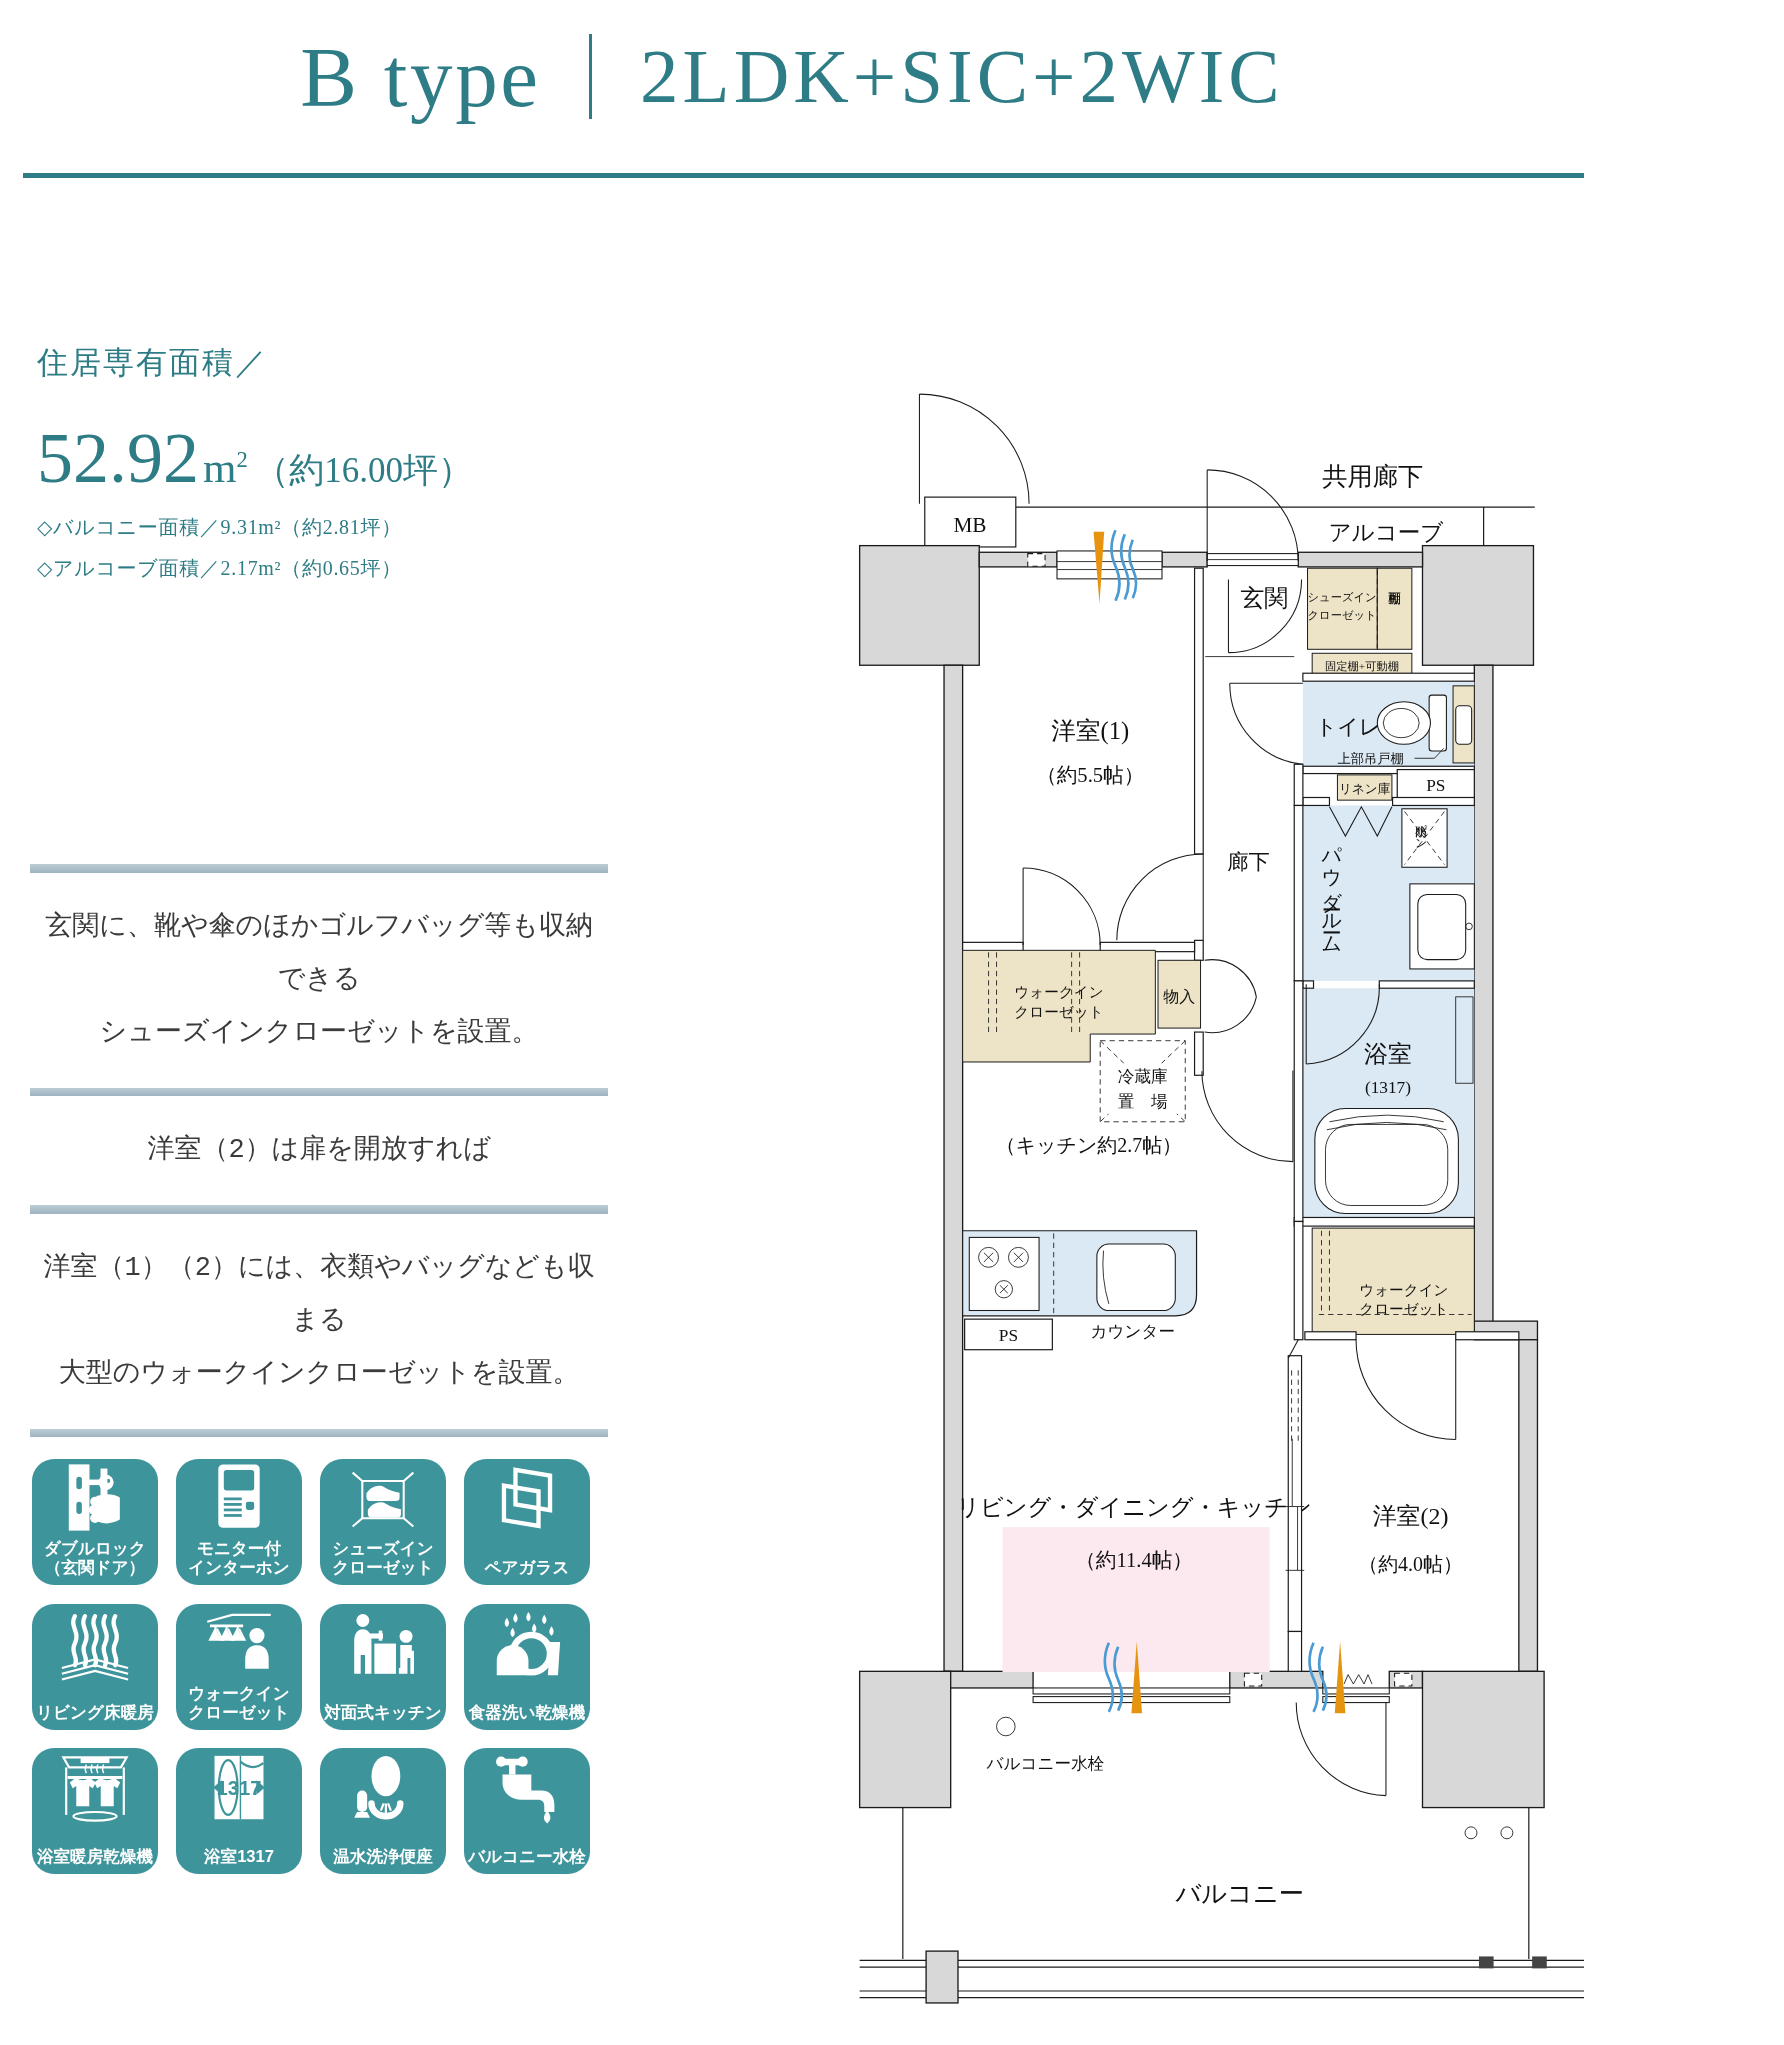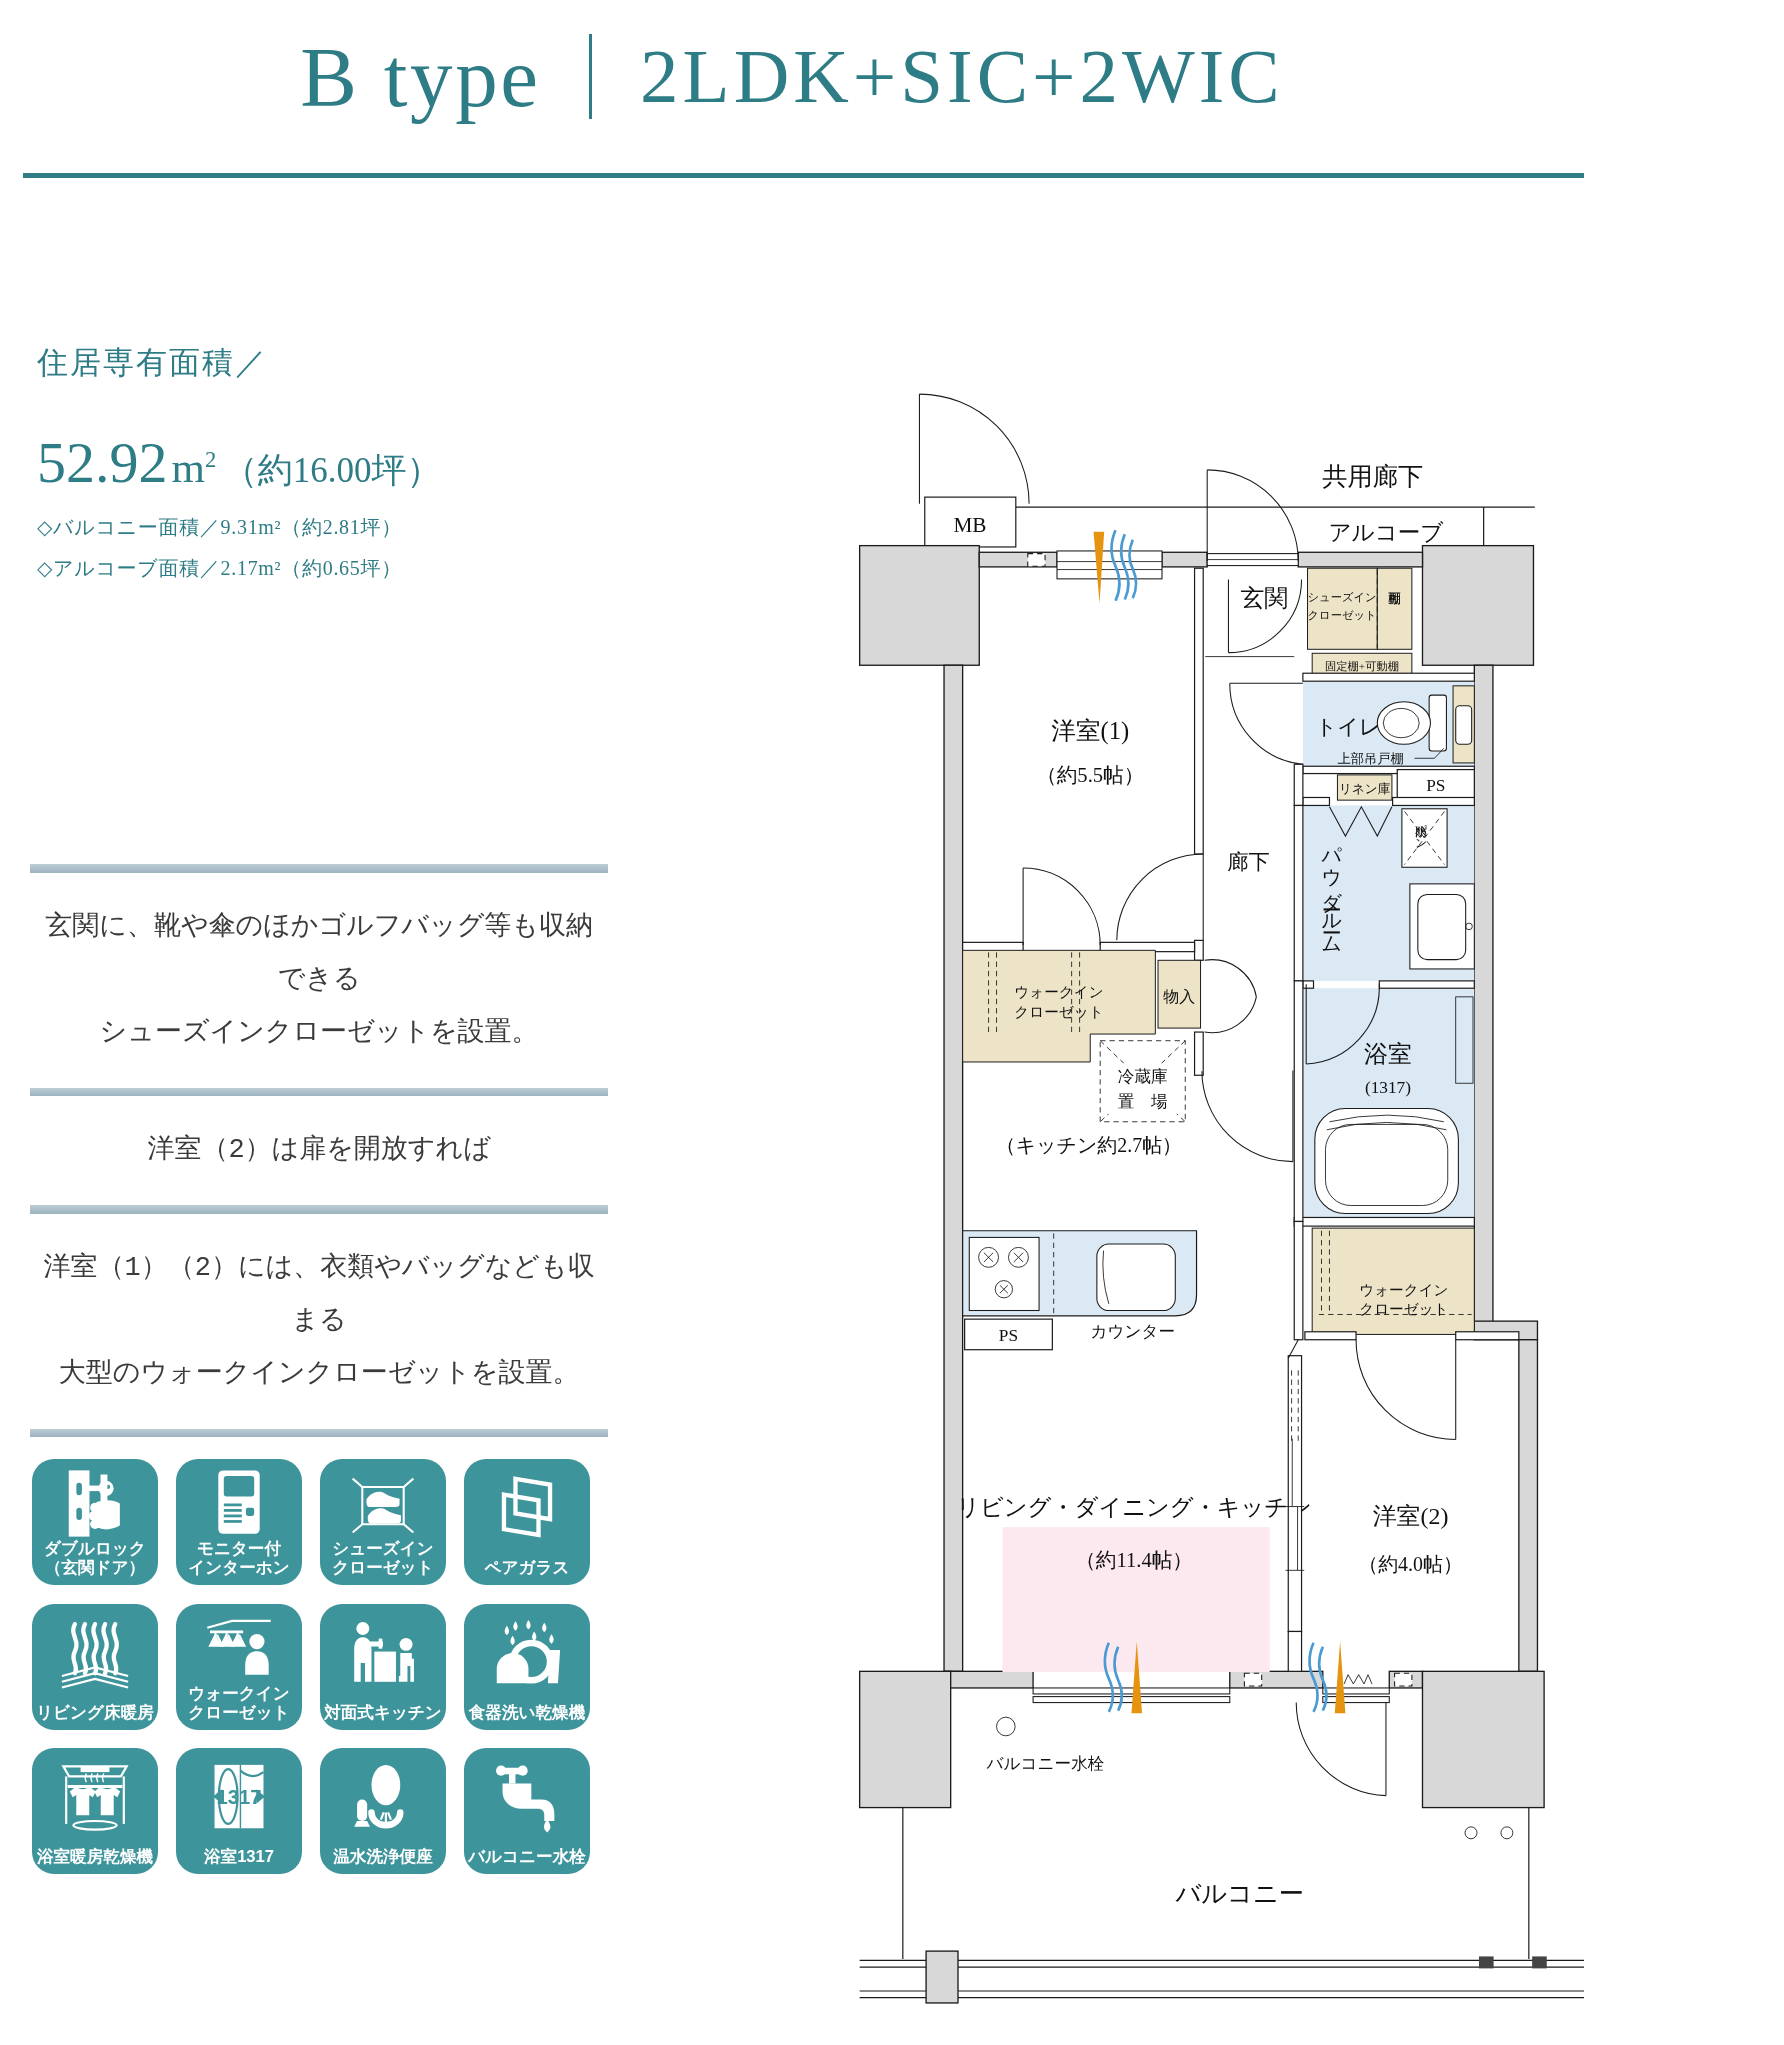--- a/index.html
+++ b/index.html
@@ -9,36 +9,36 @@
   .hdr{position:absolute;top:0;left:0;width:100%;height:153px;display:flex;
        align-items:center;justify-content:center;}
   .hdr .t1{font-size:85px;color:#2e7c85;letter-spacing:2.7px;}
   .hdr .sep{width:3.3px;height:85px;background:#2e7c85;margin:0 48px;}
   .hdr .t2{font-size:77px;color:#2e7c85;letter-spacing:4px;}
   .rule{position:absolute;top:173px;left:23px;width:1738px;height:4.7px;background:#2e7c85;}
   
   .area{position:absolute;left:37px;top:342px;width:572px;color:#2e7c85;}
   .area .h{font-size:31px;letter-spacing:2px;}
   .area .numrow{display:flex;align-items:baseline;margin-top:10.6px;}
-  .area .big{font-size:58px;line-height:1;}
+  .area .big{font-size:72px;line-height:1;}
   .area .unit{font-size:43px;margin-left:4px;margin-top:48px;}
   .area sup{font-size:22.6px;}
   .area .tsubo{font-size:35px;margin-left:6.6px;}
   .area .d{font-size:20px;margin-top:20px;letter-spacing:0.7px;}
   .area .d+.d{margin-top:14.6px;}
   
   .features{position:absolute;left:16.6px;top:864px;width:605px;}
   .fbar{height:8.6px;background:linear-gradient(#bccdd6,#9db3bf);margin:0 13.3px;}
   .fblk{text-align:center;font-size:27px;color:#3b3b3b;line-height:53px;margin:28px 16px;font-family:Liberation Mono, monospace;}
   
   .amen{position:absolute;left:32px;top:1459px;display:grid;
         grid-template-columns:repeat(4,126px);grid-auto-rows:126px;gap:18.6px 18px;}
   .tile{position:relative;background:#3e949b;border-radius:22px;color:#fff;}
   .tile .icon{position:absolute;top:4px;left:0;right:0;bottom:41px;display:flex;
-              align-items:center;justify-content:center;}
+              justify-content:center;}
   .tile .lbl{position:absolute;left:2.7px;right:2.7px;bottom:8px;text-align:center;
              font-family:"Liberation Sans","DejaVu Sans",sans-serif;font-weight:bold;
              font-size:16.6px;line-height:19px;}
   .tile .lbl span{display:block;}
   .tile .lbl span:empty{display:none;}
   .tile.oneline .icon{bottom:31px;}
   
   .plan{position:absolute;left:851px;top:372px;}
   .wall{fill:#d8d8d8;stroke:#1b1b1b;stroke-width:2;}
   .thin{fill:#fff;stroke:#1b1b1b;stroke-width:1.8;}

